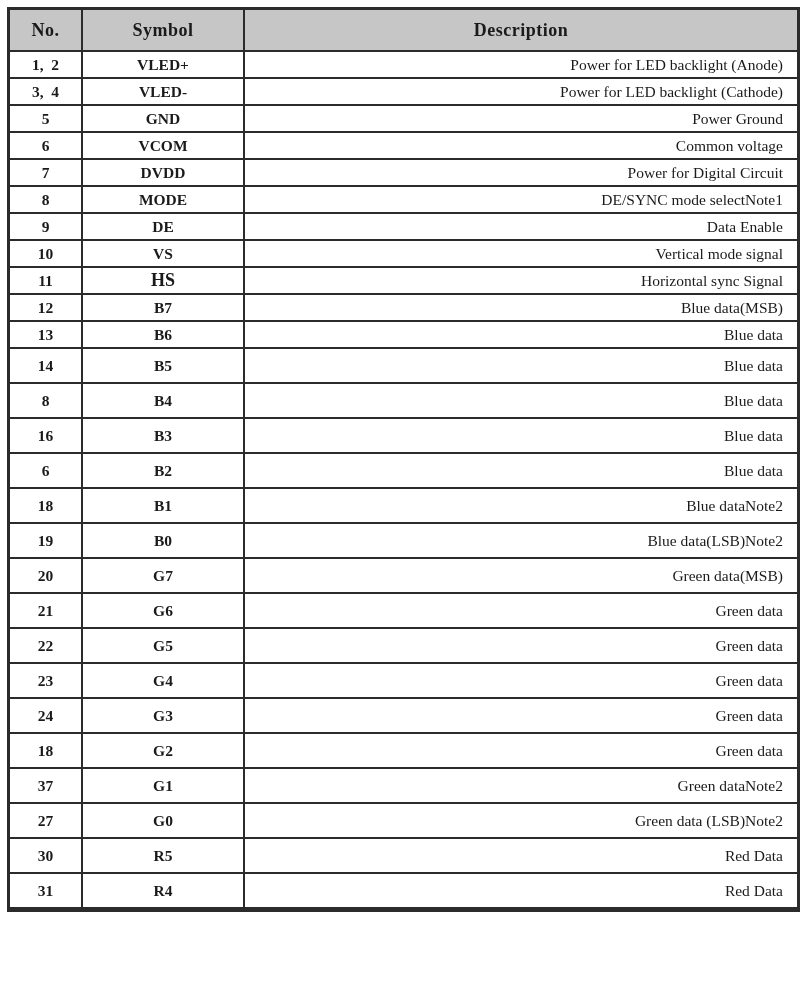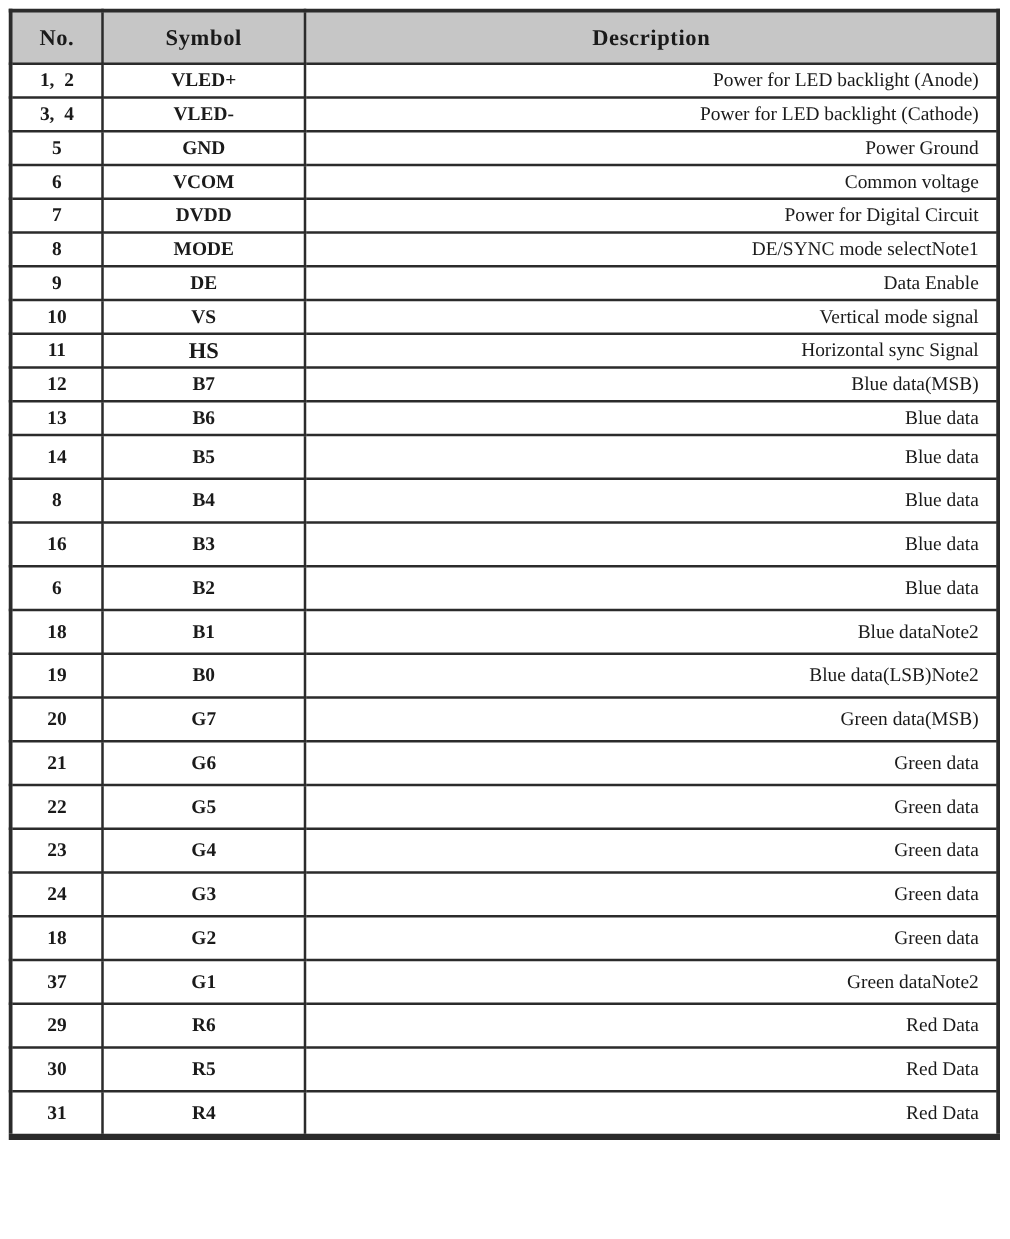--- a/index.html
+++ b/index.html
@@ -323,26 +323,26 @@
     <td class="cell-no">37</td>
     <td class="cell-sym">G1</td>
     <td class="cell-desc">
       <div class="desc-wrap">
         <span class="desc-text">Green data</span>
         <span class="note-text">Note2</span>
       </div>
     </td>
   </tr>
         <tr class="tall">
-    <td class="cell-no">29</td>
-    <td class="cell-sym">R6</td>
-    <td class="cell-desc">
-      <div class="desc-wrap">
-        <span class="desc-text">Red Data</span>
-        <span class="note-text"></span>
+    <td class="cell-no">27</td>
+    <td class="cell-sym">G0</td>
+    <td class="cell-desc">
+      <div class="desc-wrap">
+        <span class="desc-text">Green data (LSB)</span>
+        <span class="note-text">Note2</span>
       </div>
     </td>
   </tr>
         <tr class="tall">
     <td class="cell-no">30</td>
     <td class="cell-sym">R5</td>
     <td class="cell-desc">
       <div class="desc-wrap">
         <span class="desc-text">Red Data</span>
         <span class="note-text"></span>

